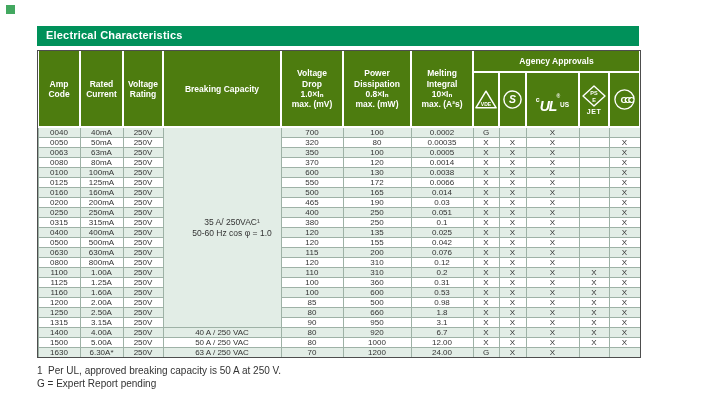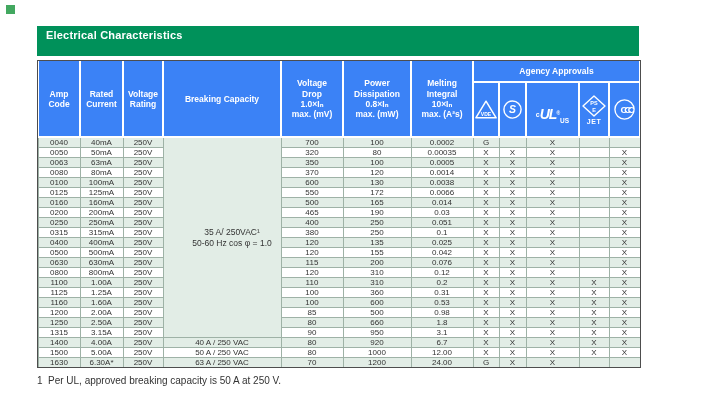--- a/index.html
+++ b/index.html
@@ -3,40 +3,40 @@
 <meta charset="utf-8">
 <style>
   html,body{margin:0;padding:0;}
   body{
     width:702px;height:404px;background:#ffffff;position:relative;overflow:hidden;
     font-family:"Liberation Sans","DejaVu Sans",sans-serif;color:#222;
   }
   .corner-square{position:absolute;left:6px;top:5px;width:9px;height:9px;background:#43a860;}
   .sheet{position:absolute;left:37px;top:26px;width:602px;}
   .title-bar{
-    height:30px;background:#00915A;color:#fff;font-weight:bold;font-size:11px;
+    height:20px;background:#00915A;color:#fff;font-weight:bold;font-size:11px;
     line-height:18px;padding-left:9px;box-sizing:border-box;margin-bottom:4px;
     letter-spacing:.2px;
   }
   table{
     border-collapse:collapse;table-layout:fixed;width:602px;
     outline:1px solid #4d4d4d;outline-offset:-1px;
   }
   col.c1{width:42px}col.c2{width:43px}col.c3{width:40px}col.c4{width:118px}
   col.c5{width:62px}col.c6{width:68px}col.c7{width:62px}col.c8{width:26px}
   col.c9{width:27px}col.c10{width:53px}col.c11{width:30px}col.c12{width:31px}
   thead th{
-    background:#3b82f6;color:#fff;border:2px solid #fff;border-top:1px solid #4d4d4d;
+    background:#4d7c0f;color:#fff;border:2px solid #fff;border-top:1px solid #4d4d4d;
     font-weight:bold;font-size:8.5px;line-height:1.2;white-space:pre-line;
     text-align:center;vertical-align:middle;padding:1px 0;
   }
   thead tr.r1 th.agency{height:18px;}
   thead tr.r2 th{height:35px;}
   .mark-svg{display:block;margin:0 auto;}
-  .cul{display:inline-flex;align-items:flex-end;justify-content:center;color:#fff;line-height:1;}
+  .cul{display:inline-flex;align-items:flex-start;justify-content:center;color:#fff;line-height:1;}
   .cul-c{font-size:7px;font-weight:bold;transform:translateY(-3px);}
   .cul-ul{font-size:14px;font-weight:bold;font-style:italic;letter-spacing:-1px;}
   .cul-reg{font-size:5px;transform:translateY(-5px);}
   .cul-us{font-size:6.5px;font-weight:bold;transform:translateY(3px);}
   tbody td{
     border:1px solid #9eb2a6;font-size:8px;line-height:9px;height:8.7px;
     padding:0;text-align:center;vertical-align:middle;color:#333;background:#fff;
   }
   tbody tr.alt td{background:#e2ede6;}
   tbody td.merged{
@@ -434,15 +434,16 @@
           <td class="appr">X</td>
           <td class="appr">X</td>
           <td class="appr"></td>
           <td class="appr"></td>
         </tr>
       </tbody>
   </table>
 
   <div class="footnotes">
       <div class="fn"><span class="fn-m">1</span><span>Per UL, approved breaking capacity is 50 A at 250 V.</span></div>
+      <div class="fn"><span>G = Expert Report pending</span></div>
       <div class="fn"></div>
     </div>
 </div>
 
 </body></html>

